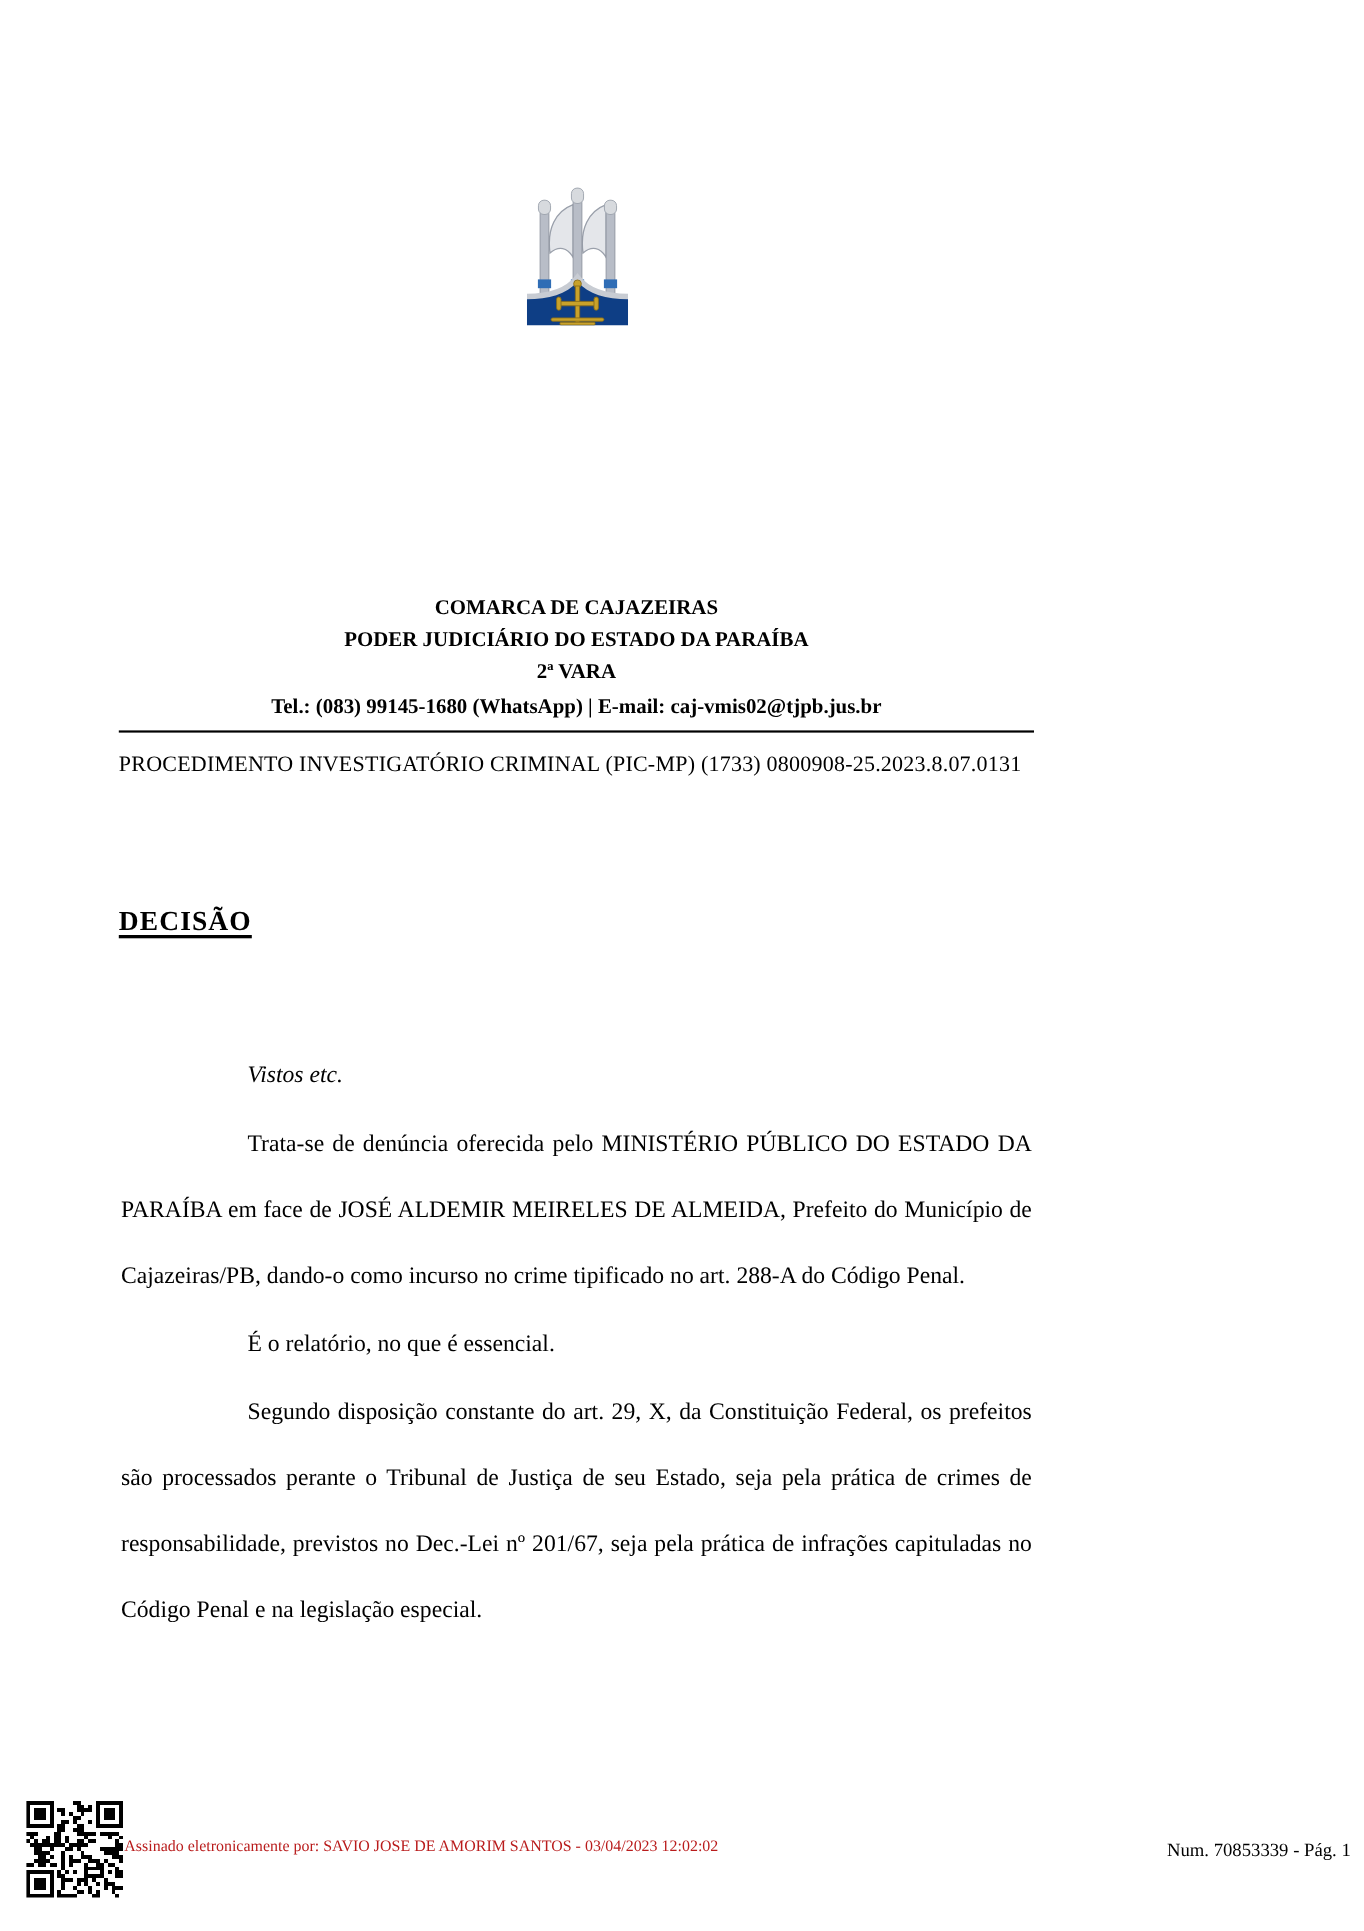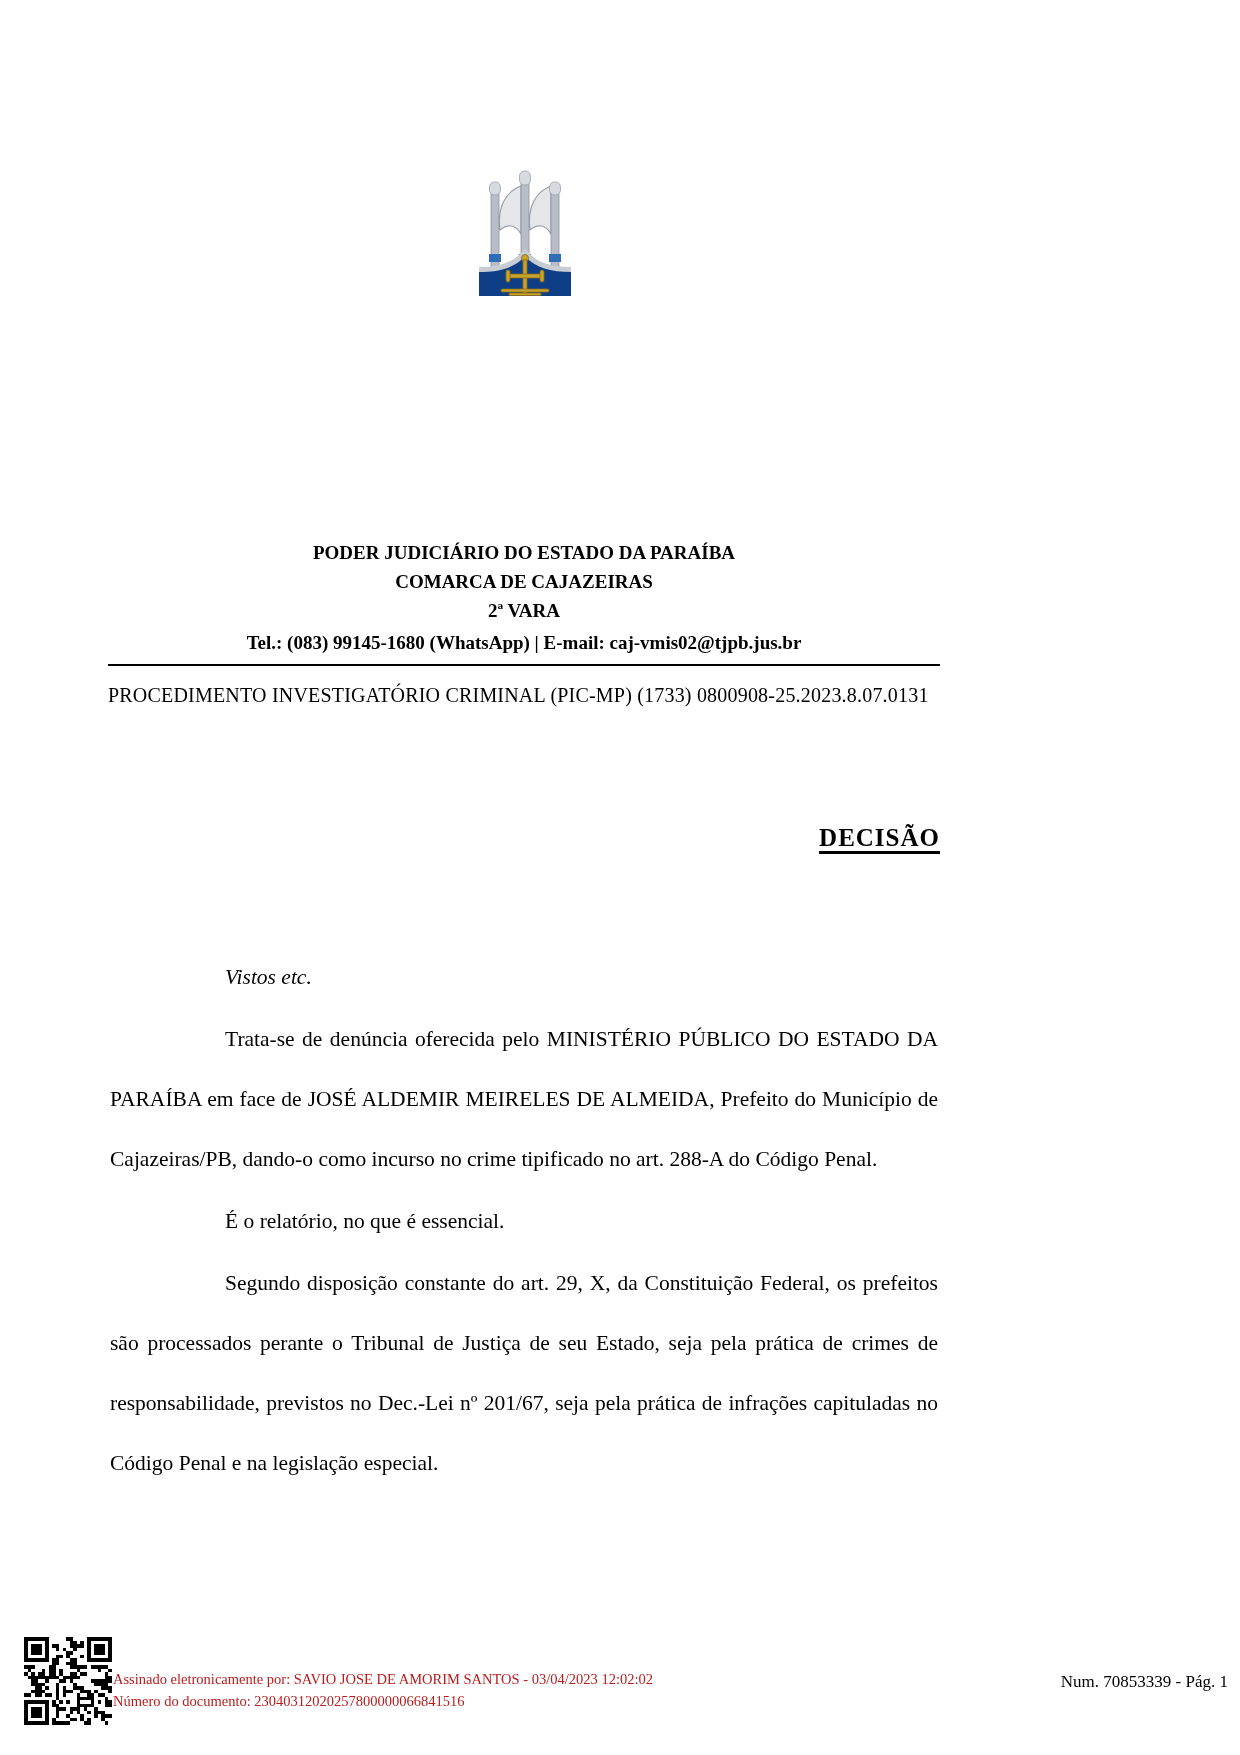--- a/index.html
+++ b/index.html
@@ -9,21 +9,21 @@
   }
   
   .logo{position:absolute;left:479px;top:168px;width:92px;height:128px;}
   
   .header{position:absolute;left:108px;top:538px;width:832px;text-align:center;}
   .h-line{font-size:19px;font-weight:bold;line-height:29px;white-space:nowrap;}
   .h-contact{font-size:19px;font-weight:bold;line-height:29px;margin-top:3px;white-space:nowrap;}
   .rule{position:absolute;left:108px;top:664px;width:832px;border-top:2px solid #000;}
   .case-line{position:absolute;left:108px;top:682px;width:1100px;font-size:20px;line-height:26px;letter-spacing:0.2px;white-space:nowrap;}
   .doc-title{
-    position:absolute;left:108px;top:824px;width:832px;text-align:right;
+    position:absolute;left:108px;top:824px;width:832px;text-align:left;
     font-size:25px;font-weight:bold;letter-spacing:1px;
     text-decoration:underline;text-decoration-thickness:2.5px;text-underline-offset:5px;
   }
   .body-block{position:absolute;left:108px;top:945px;width:832px;}
   .para{margin:2px;font-size:21.5px;line-height:60px;text-indent:115px;text-align:justify;}
   .para.italic{font-style:italic;}
   .para.bold{font-weight:normal;}
   
   .qr{position:absolute;left:24px;top:1637px;width:88px;height:88px;}
   .sig{
@@ -75,22 +75,22 @@
         <rect x="29" y="106" width="34" height="4" rx="2"></rect>
         <rect x="27" y="102" width="4" height="12" rx="2"></rect>
         <rect x="61" y="102" width="4" height="12" rx="2"></rect>
         <rect x="22" y="121" width="48" height="3" rx="1.5"></rect>
         <rect x="30" y="125" width="32" height="2.5" rx="1"></rect>
       </g>
     </svg>
   </div>
 
   <div class="header">
+    <div class="h-line">COMARCA DE CAJAZEIRAS</div>
     <div class="h-line">PODER JUDICIÁRIO DO ESTADO DA PARAÍBA</div>
-    <div class="h-line">COMARCA DE CAJAZEIRAS</div>
     <div class="h-line">2ª VARA</div>
     <div class="h-contact">Tel.: (083) 99145-1680 (WhatsApp) | E-mail: caj-vmis02@tjpb.jus.br</div>
   </div>
 
   <div class="rule"></div>
 
   <div class="case-line">PROCEDIMENTO INVESTIGATÓRIO CRIMINAL (PIC-MP) (1733) 0800908-25.2023.8.07.0131</div>
 
   <div class="doc-title">DECISÃO</div>
 
@@ -310,18 +310,17 @@
         <rect x="44" y="96" width="4" height="4" fill="#000"></rect>
         <rect x="48" y="96" width="4" height="4" fill="#000"></rect>
         <rect x="68" y="96" width="4" height="4" fill="#000"></rect>
         <rect x="72" y="96" width="4" height="4" fill="#000"></rect>
         <rect x="92" y="96" width="4" height="4" fill="#000"></rect>
       </svg>
   </div>
 
   <div class="sig">
     <div>Assinado eletronicamente por: SAVIO JOSE DE AMORIM SANTOS - 03/04/2023 12:02:02</div>
-    <div>Número do documento: 23040312020257800000066841516</div>
   </div>
 
   <div class="numpag">Num. 70853339 - Pág. 1</div>
 
 </div>
 
 </body></html>

